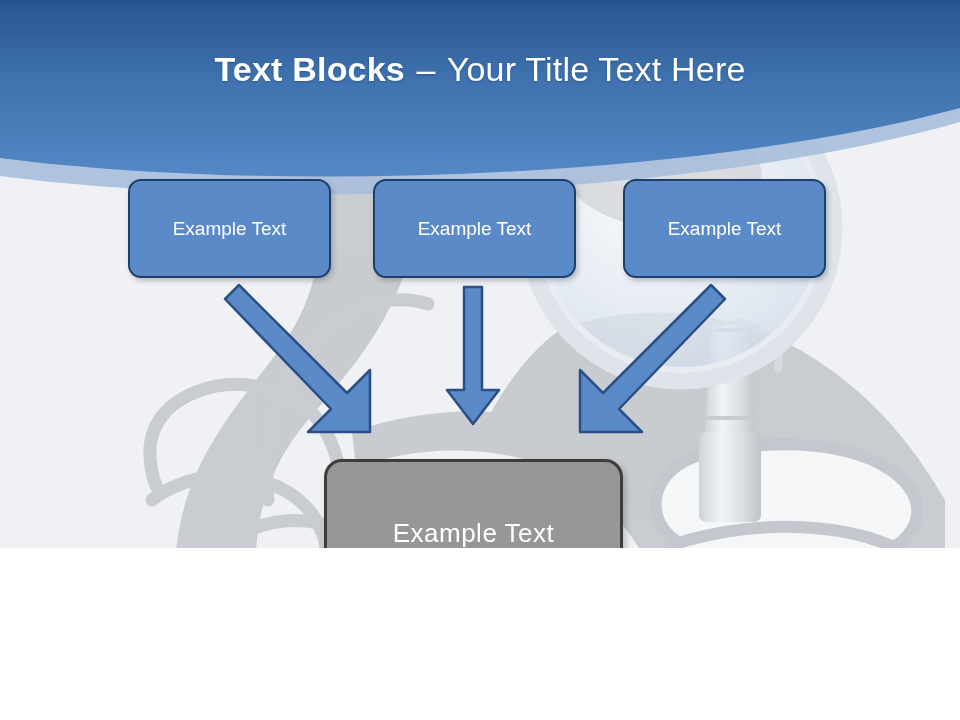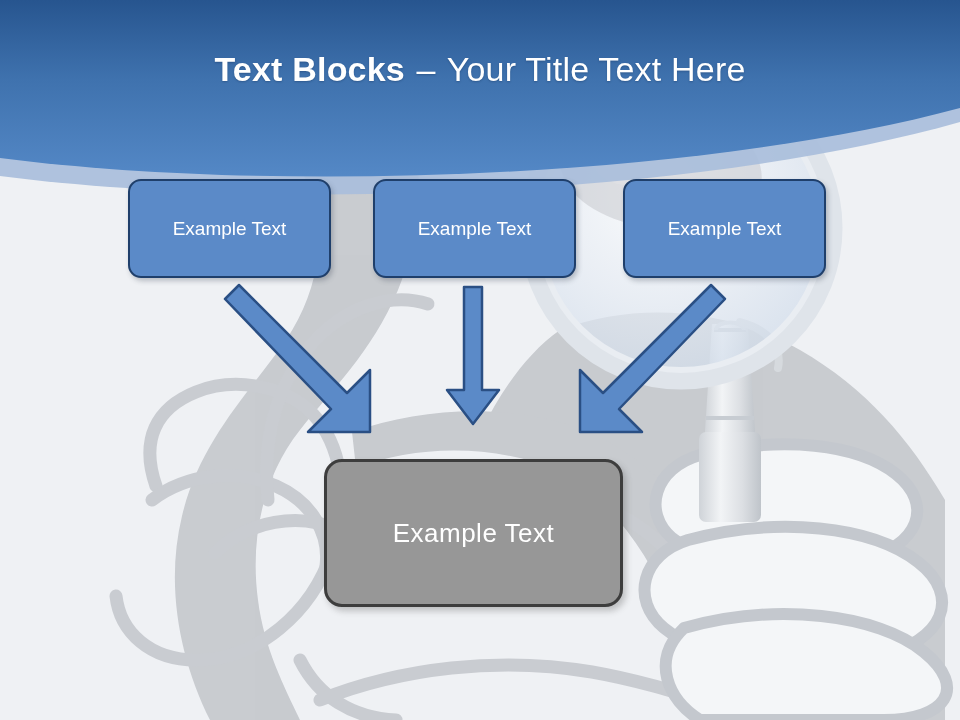--- a/index.html
+++ b/index.html
@@ -7,21 +7,21 @@
     margin: 0;
     padding: 0;
     background: #ffffff;
   }
   body {
     font-family: "Liberation Sans", sans-serif;
   }
   #slide {
     position: relative;
     width: 960px;
-    height: 720px;
+    height: 548px;
     overflow: hidden;
     background: #ef4444;
   }
 
   
   .layer {
     position: absolute;
     left: 0;
     top: 0;
     width: 960px;

